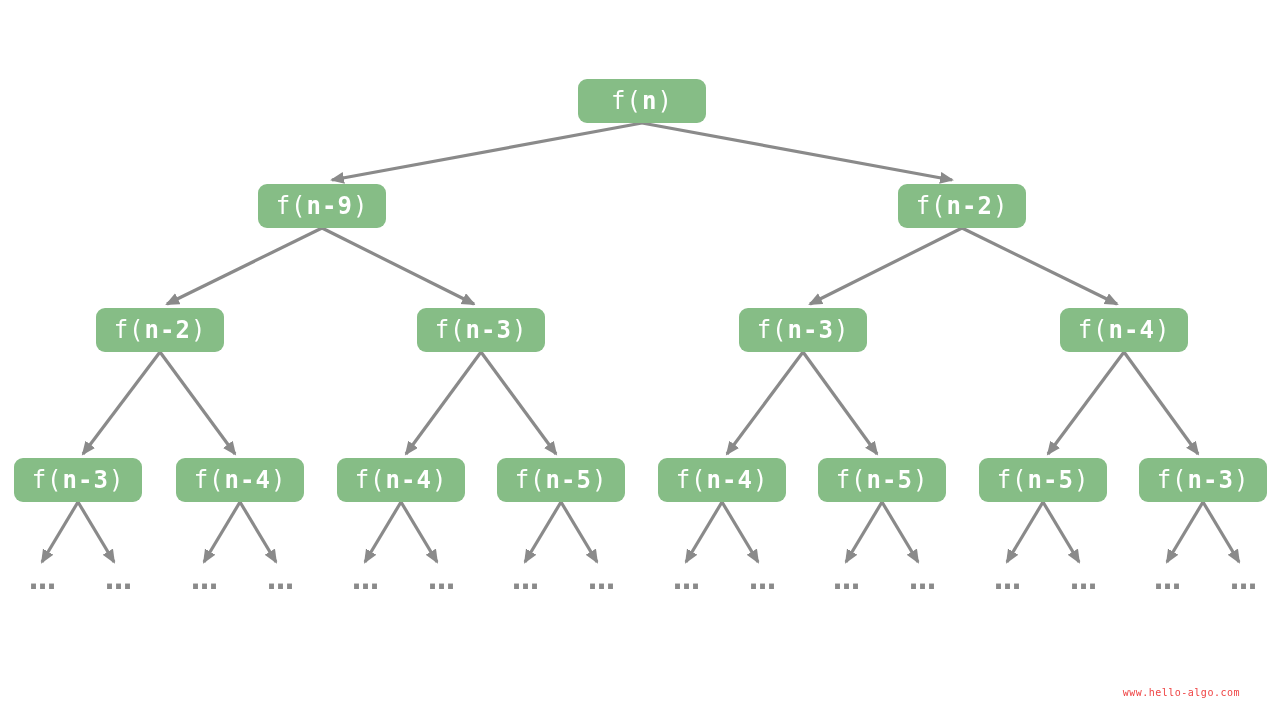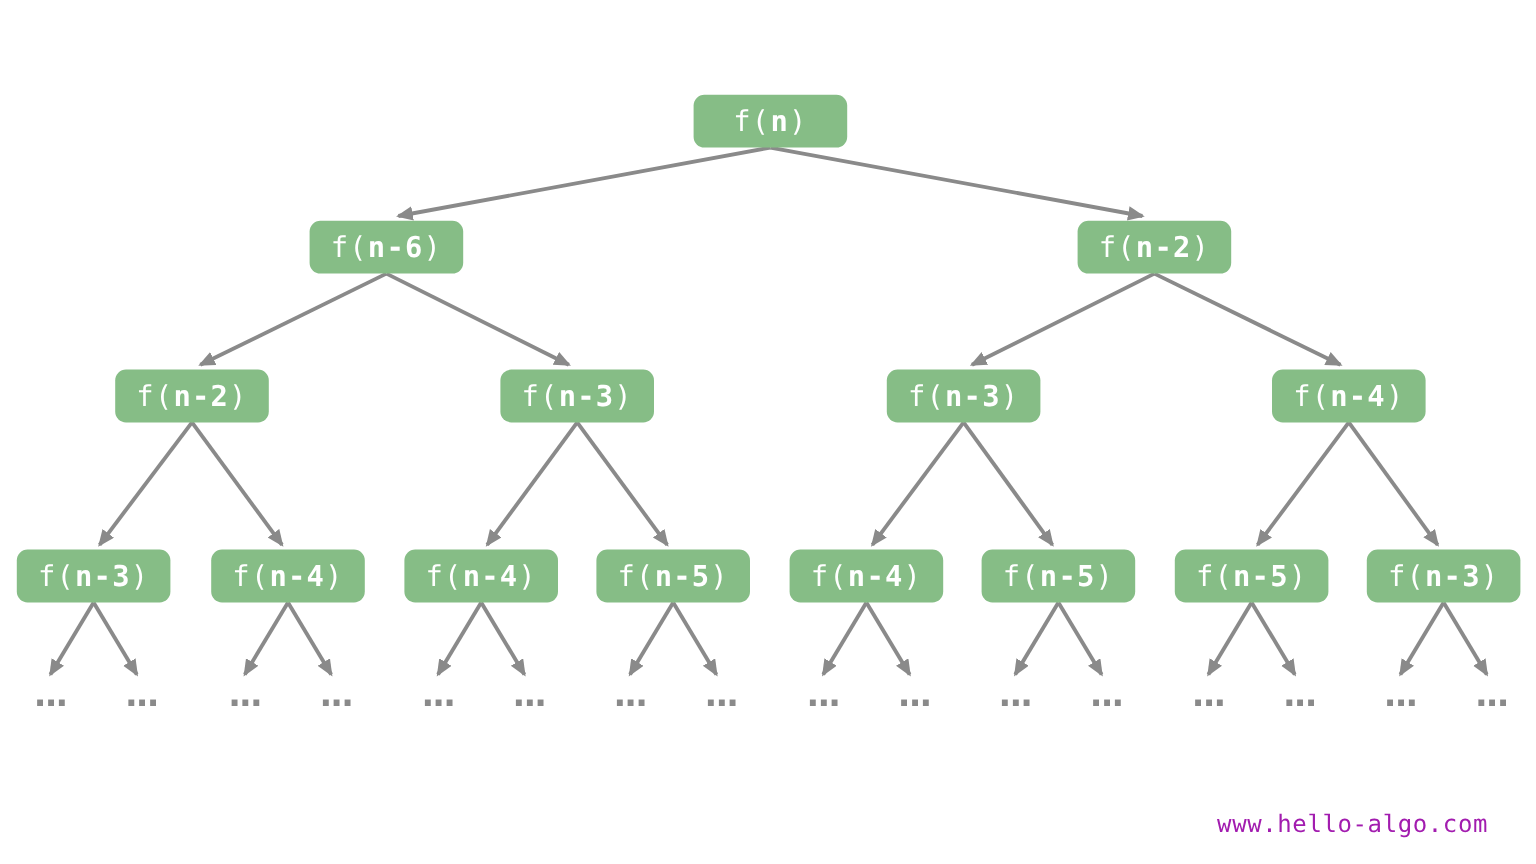--- a/index.html
+++ b/index.html
@@ -52,22 +52,22 @@
     font-weight: 700;
     font-size: 30px;
     letter-spacing: -9px;
     text-indent: -4px;
     line-height: 1;
   }
   .watermark {
     position: absolute;
     right: 40px;
     bottom: 22px;
-    color: #a21caf;
-    font-size: 20px;
+    color: #ef4444;
+    font-size: 10px;
     letter-spacing: 0.5px;
   }
 </style>
 </head>
 <body>
 
 <div class="stage">
 
   <svg class="edges" viewBox="0 0 1280 720" xmlns="http://www.w3.org/2000/svg">
     <defs>
@@ -116,21 +116,21 @@
   </svg>
 
   <div class="node" style="left:578px;top:79px">
     <span class="pre">f(</span>
       <span class="arg">n</span>
       <span class="post">)</span>
   </div>
 
   <div class="node" style="left:258px;top:184px">
     <span class="pre">f(</span>
-      <span class="arg">n-6</span>
+      <span class="arg">n-9</span>
       <span class="post">)</span>
   </div>
   <div class="node" style="left:898px;top:184px">
     <span class="pre">f(</span>
       <span class="arg">n-2</span>
       <span class="post">)</span>
   </div>
 
   <div class="node" style="left:96px;top:308px">
     <span class="pre">f(</span>

